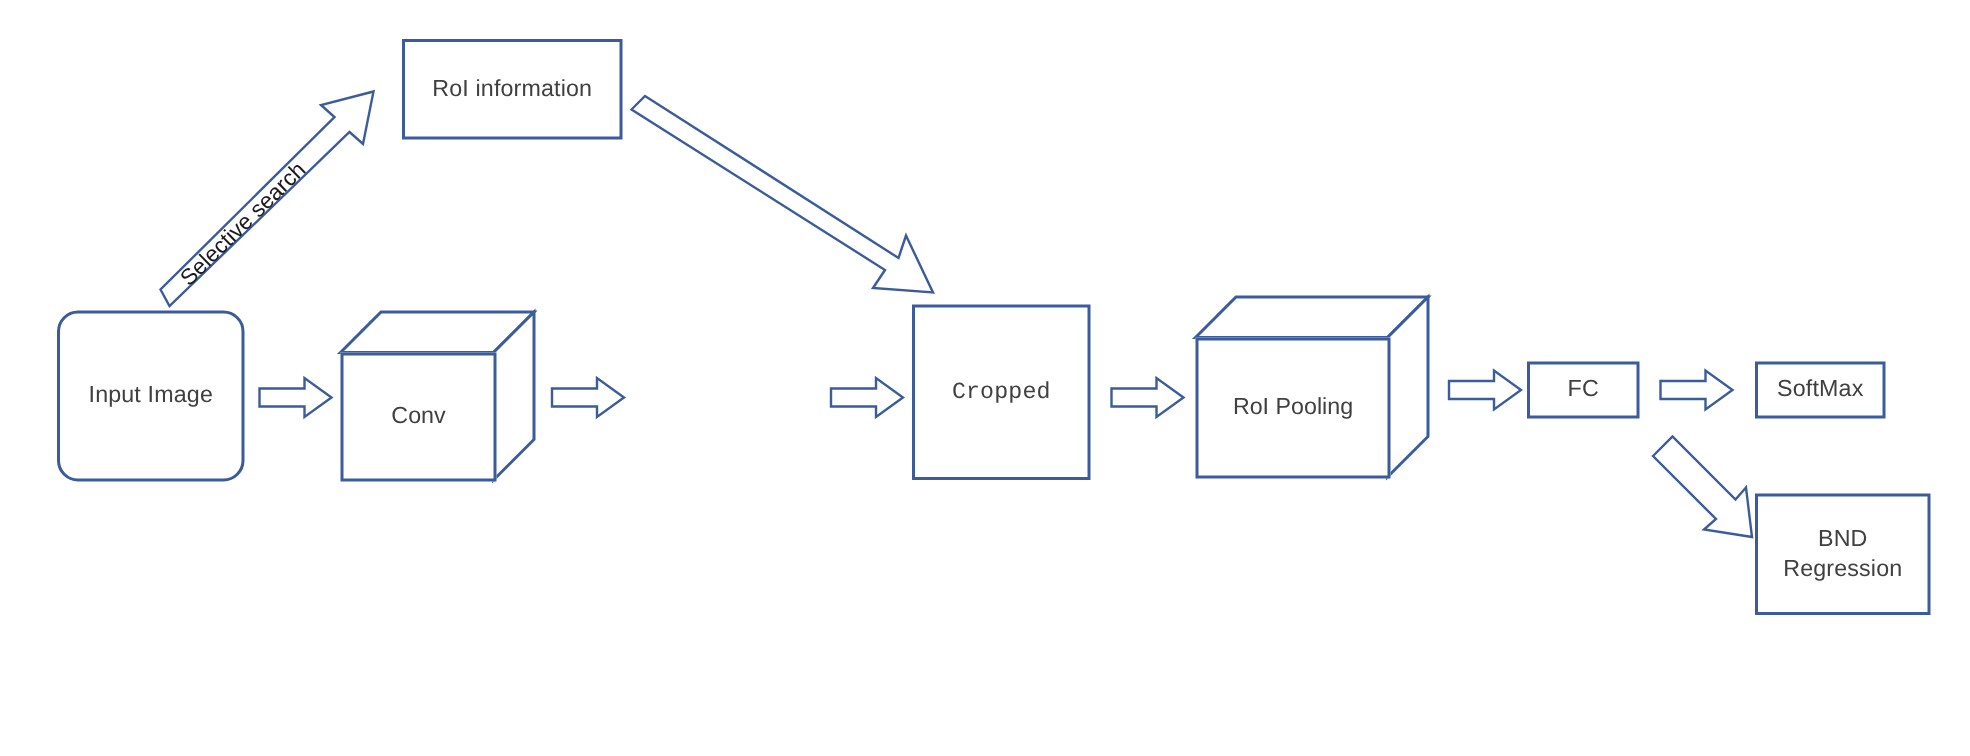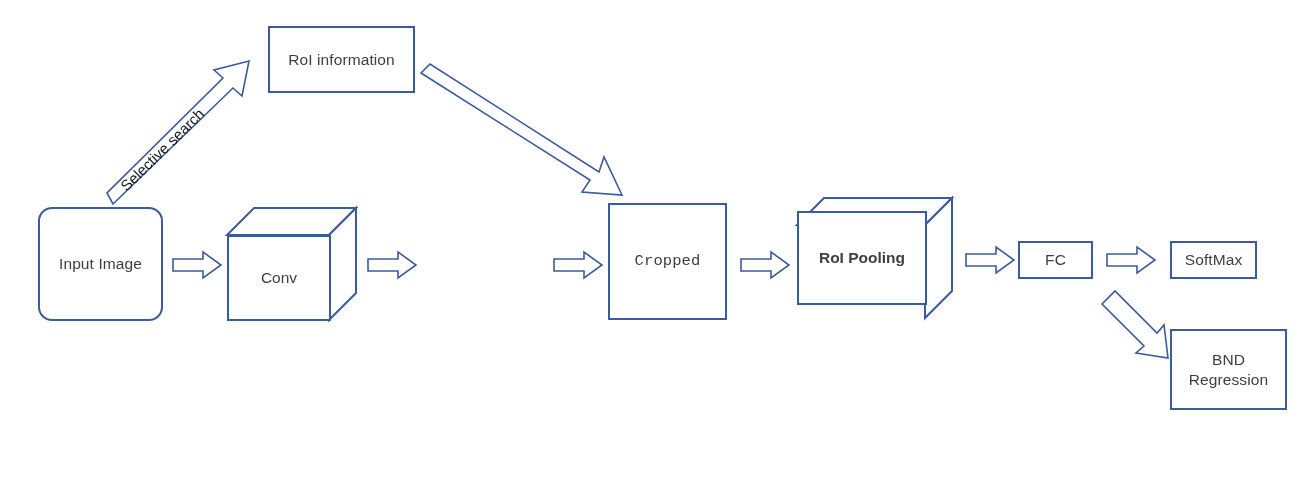--- a/index.html
+++ b/index.html
@@ -147,21 +147,21 @@
     </svg>
   </div>
 
   <div class="cube" style="left:797px; top:198px; width:155px; height:122px;">
     <svg width="155" height="122" viewBox="0 0 155 122">
 
       <polygon points="0,27 27,0 155,0 128,27" fill="#ffffff" stroke="#3B5C9C" stroke-width="2"></polygon>
 
       <polygon points="128,27 155,0 155,93 128,120" fill="#ffffff" stroke="#3B5C9C" stroke-width="2"></polygon>
     </svg>
-    <div class="front" style="left:0px; top:13px; width:130px; height:94px;font-weight:bold;">
+    <div class="front" style="left:0px; top:27px; width:130px; height:94px;">
       <span class="lbl">RoI
 Pooling</span>
     </div>
   </div>
 
   <div class="arrow" style="left:965px; top:246px; width:50px; height:28px;">
     <svg width="50" height="28" viewBox="0 0 50 28">
       <polygon class="arrow-poly" points="1,8 31,8 31,1 49,14 31,27 31,20 1,20"></polygon>
     </svg>
   </div>

